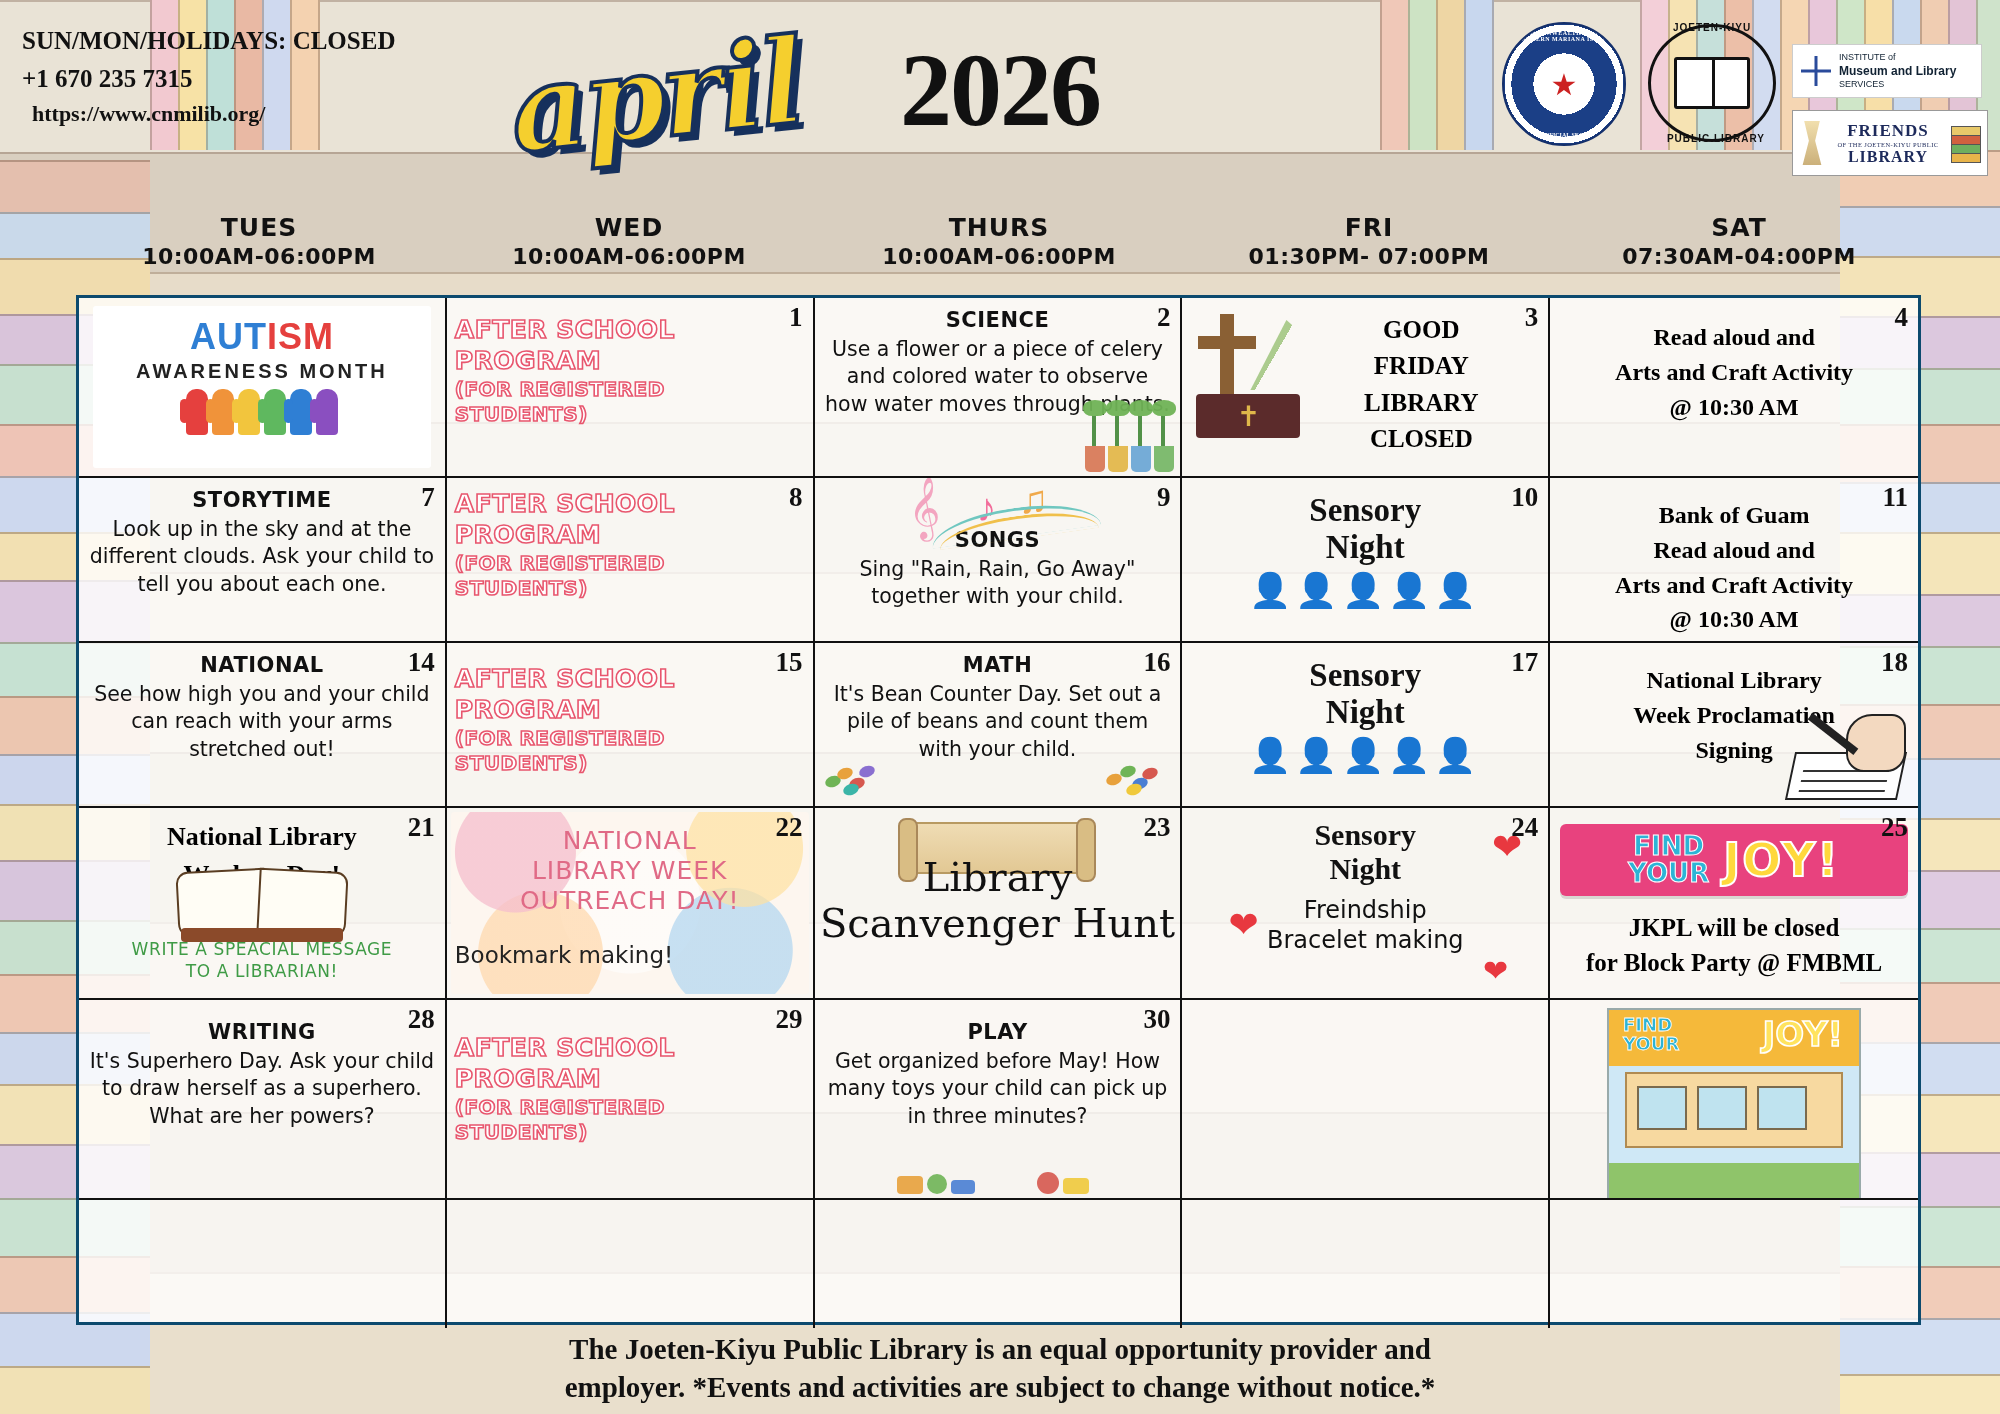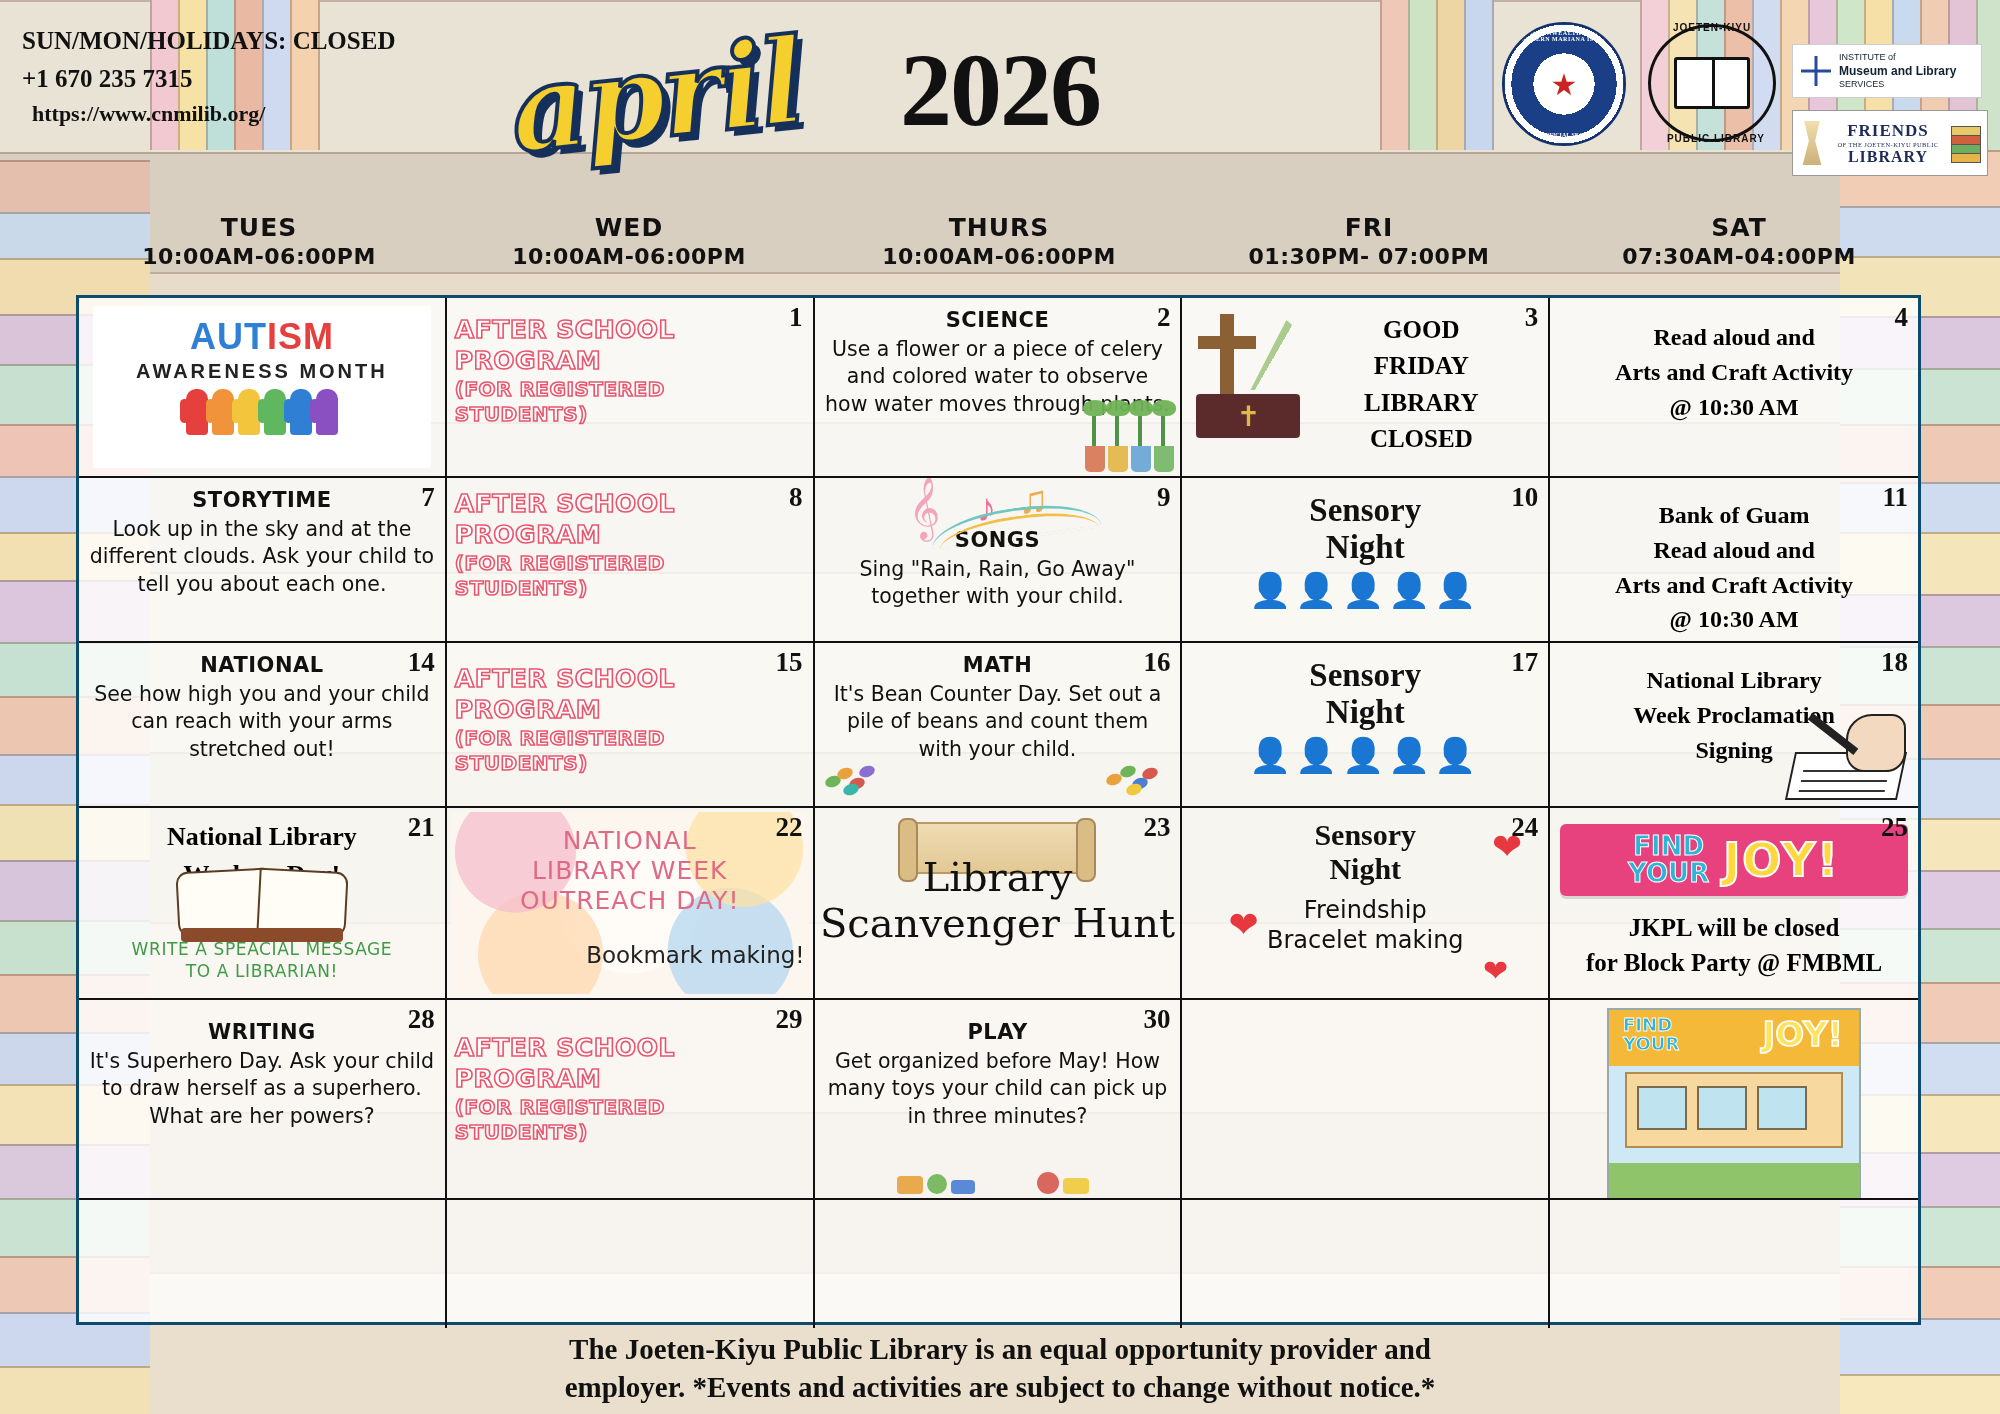--- a/index.html
+++ b/index.html
@@ -642,21 +642,21 @@
     text-align: center;
     font-family: "DejaVu Sans", sans-serif;
     font-size: 25px;
     line-height: 1.2;
     color: #e06a86;
     letter-spacing: 1px;
     margin-top: 12px;
   }
   .nlw-sub {
     position: relative;
-    text-align: right;
+    text-align: left;
     font-family: "DejaVu Sans", sans-serif;
     font-size: 23px;
     color: #222;
     margin-top: 26px;
   }
 
   
   .scroll {
     position: absolute;
     left: 50%;

